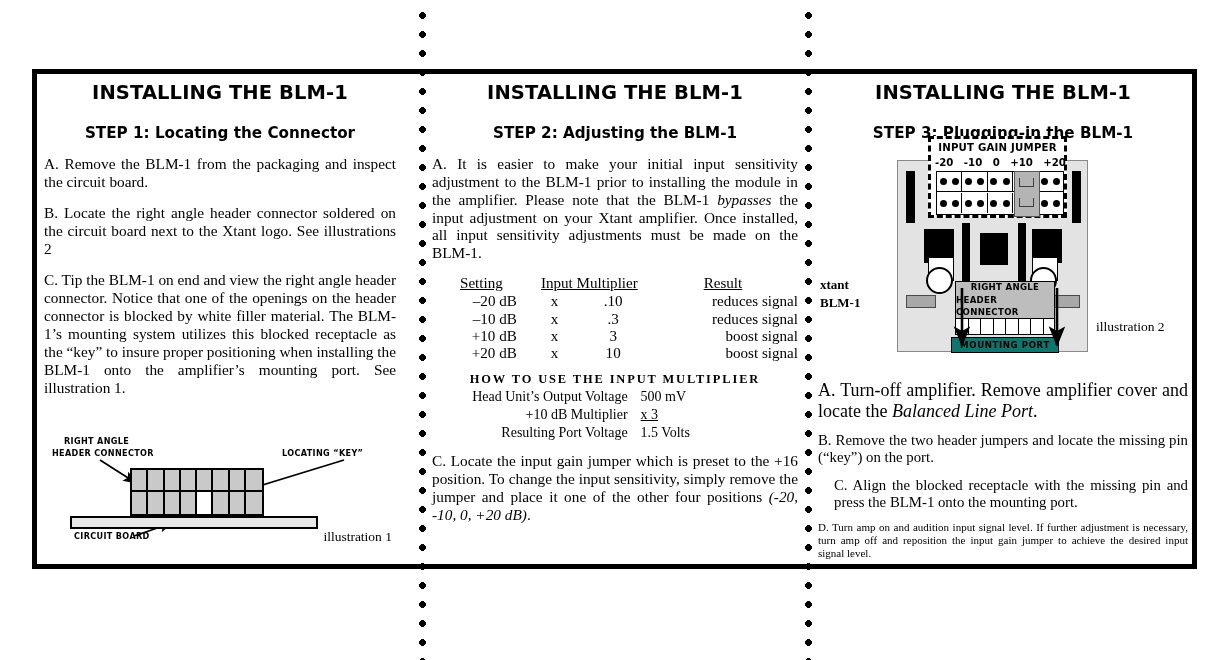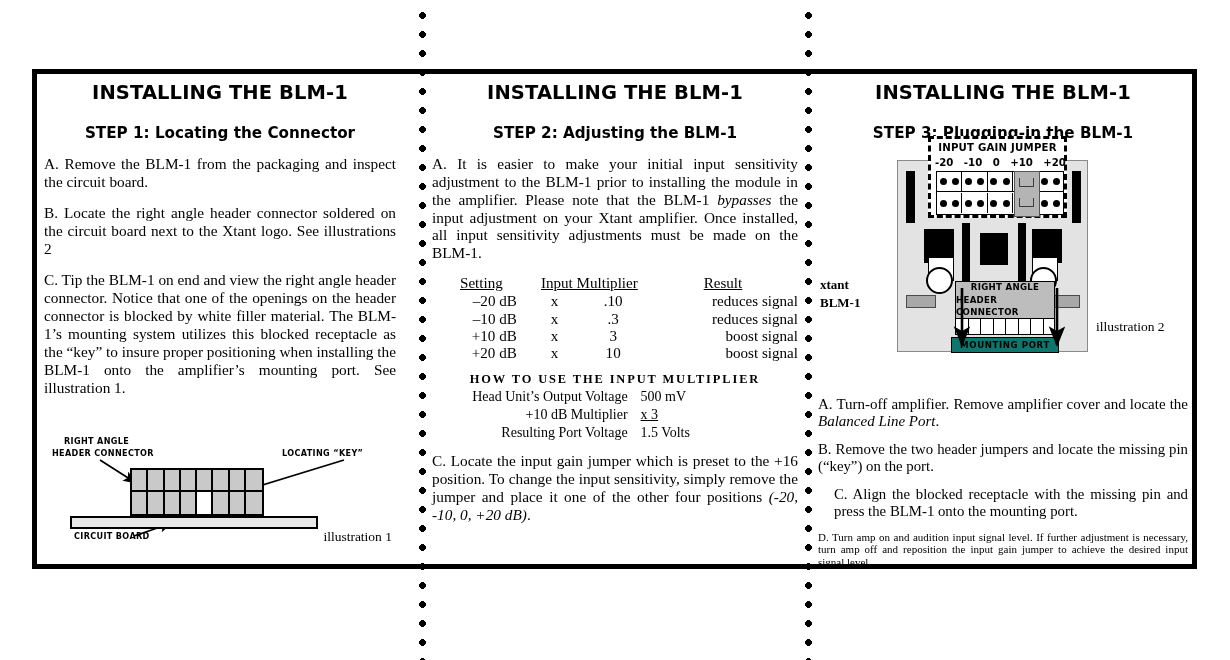--- a/index.html
+++ b/index.html
@@ -437,19 +437,19 @@
         </marker>
       </defs>
       <line x1="144" y1="152" x2="144" y2="209" stroke="#000" stroke-width="2.6" marker-end="url(#ah2)"></line>
       <line x1="239" y1="152" x2="239" y2="209" stroke="#000" stroke-width="2.6" marker-end="url(#ah2)"></line>
     </svg>
 
     <div class="ill2no">illustration 2</div>
   </div>
 
   <div style="position:absolute;left:818px;top:368px;width:370px;">
-    <div class="para" style="margin-top:16px;font-size:15px;line-height:1.14;text-align:justify;font-family:Liberation Serif, serif;"><span>A. Turn-off amplifier. Remove amplifier cover and locate the </span><em>Balanced Line Port</em><span>.</span></div>
+    <div class="para" style="margin-top:0;font-size:18px;line-height:1.14;text-align:justify;font-family:Liberation Serif, serif;"><span>A. Turn-off amplifier. Remove amplifier cover and locate the </span><em>Balanced Line Port</em><span>.</span></div>
     <div class="para" style="font-size:14.8px;line-height:1.14;text-align:justify;margin-top:11px;">B. Remove the two header jumpers and locate the missing pin (“key”) on the port.</div>
     <div class="para" style="font-size:14.8px;line-height:1.14;text-align:justify;margin-top:11px;margin-left:16px;">C. Align the blocked receptacle with the missing pin and press the BLM-1 onto the mounting port.</div>
     <div class="para" style="font-size:11px;line-height:1.14;text-align:justify;margin-top:11px;">D. Turn amp on and audition input signal level. If further adjustment is necessary, turn amp off and reposition the input gain jumper to achieve the desired input signal level.</div>
   </div>
 
 </div>
 
 </body></html>

